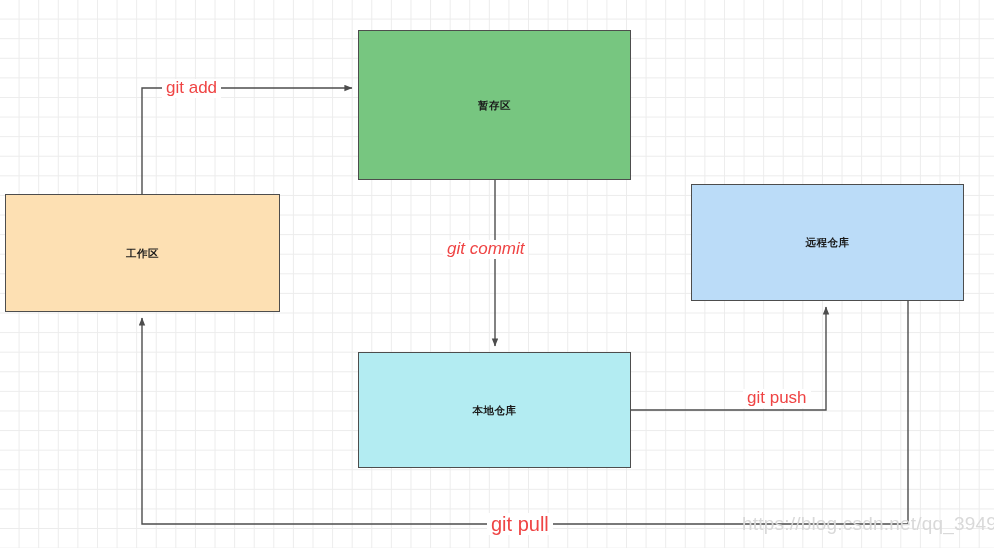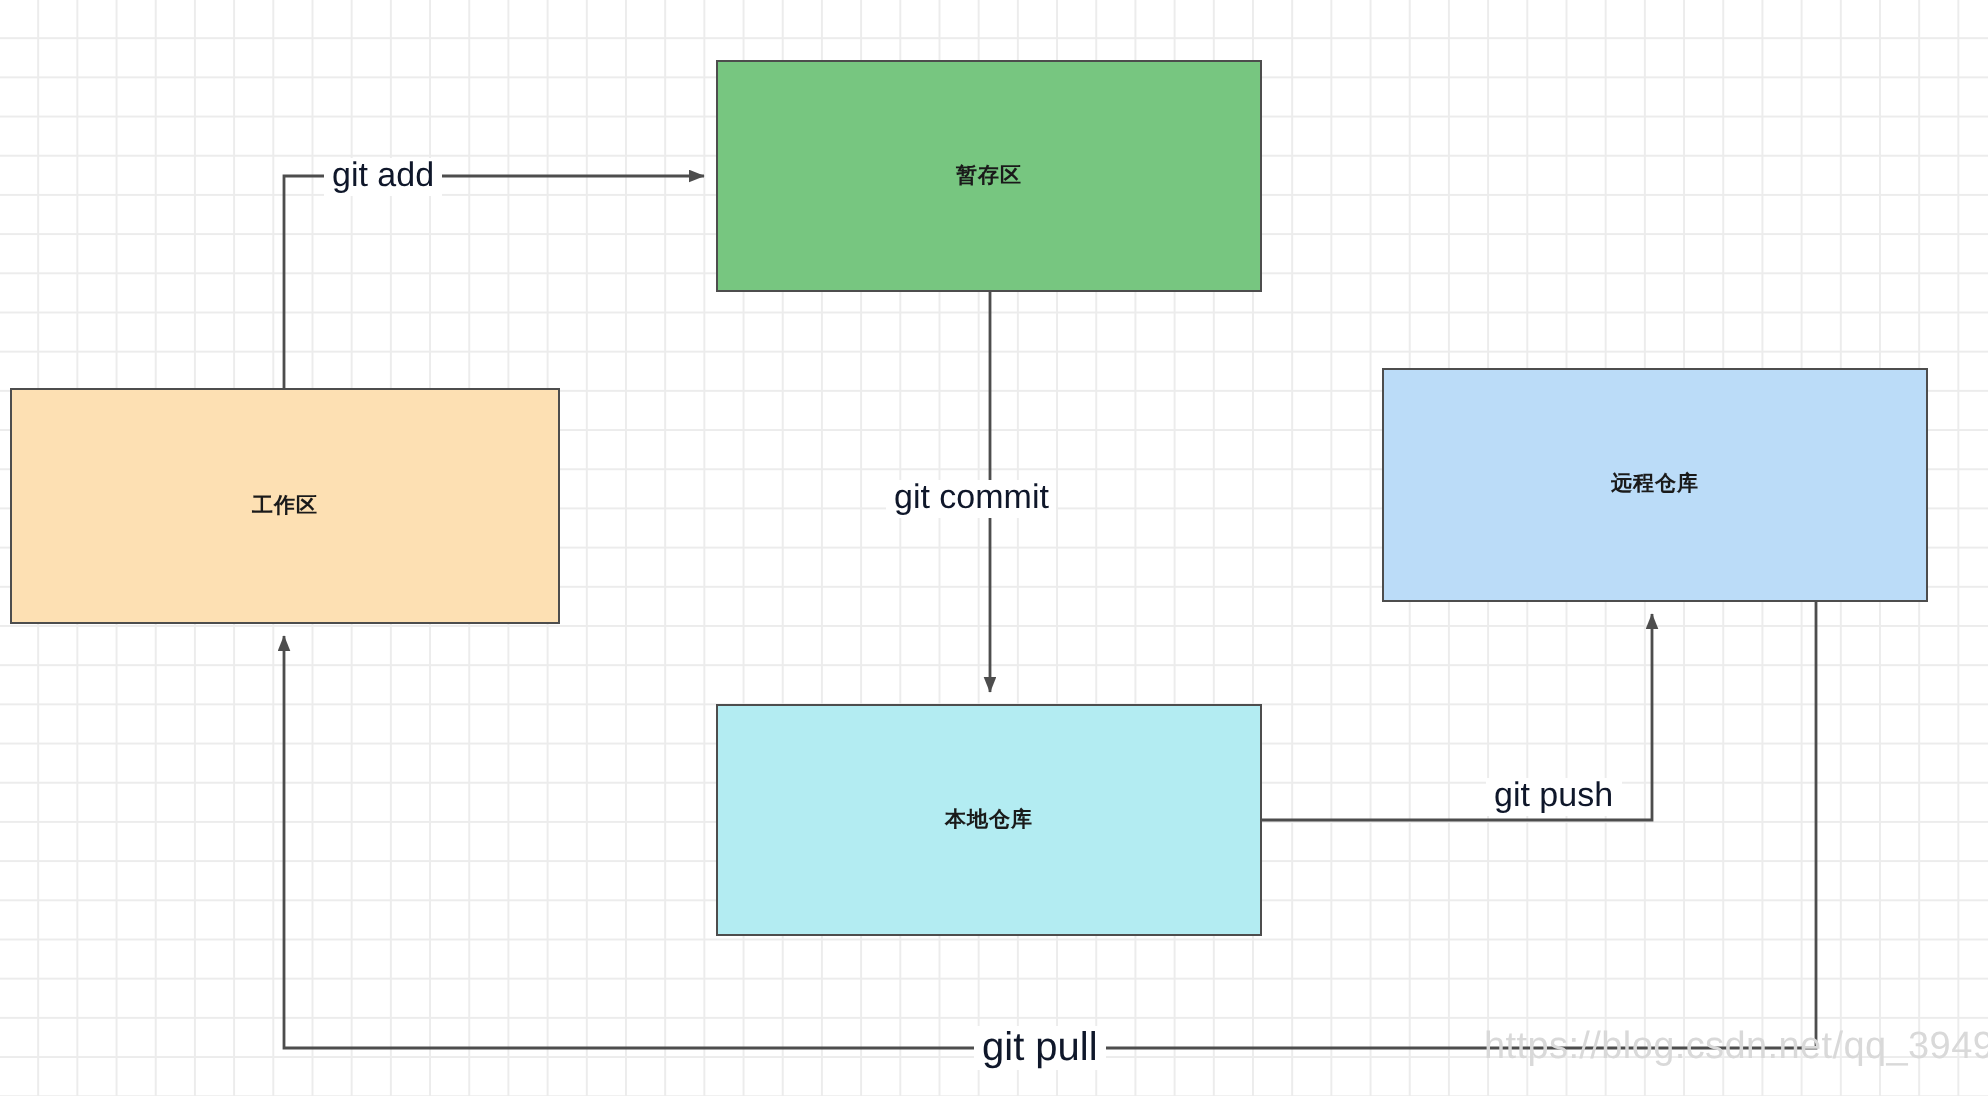--- a/index.html
+++ b/index.html
@@ -30,48 +30,48 @@
   }
   .node-label {
     font-size: 10.5px;
     color: #1a1a1a;
     font-weight: 700;
     letter-spacing: 0.5px;
     line-height: 1;
     user-select: none;
   }
   #node-working   { left: 5px;   top: 194px; width: 275px; height: 118px; background: #fde0b3; justify-content: center; }
-  #node-staging   { left: 358px; top: 30px;  width: 273px; height: 116px; background: #77c680; }
+  #node-staging   { left: 358px; top: 30px;  width: 273px; height: 150px; background: #77c680; }
   #node-local     { left: 358px; top: 352px; width: 273px; height: 116px; background: #b3ecf2; }
   #node-remote    { left: 691px; top: 184px; width: 273px; height: 117px; background: #bbdcf8; }
 
   #edges {
     position: absolute;
     left: 0; top: 0;
     width: 994px;
     height: 548px;
     pointer-events: none;
   }
   .edge-path {
     fill: none;
     stroke: #4d4d4d;
     stroke-width: 1.4px;
   }
   .edge-label {
     position: absolute;
     font-size: 17px;
-    color: #0f172a;
+    color: #ef4444;
     background: #ffffff;
     padding: 0 4px;
     white-space: nowrap;
     line-height: 1.1;
     user-select: none;
   }
   #label-git-add    { left: 162px; top: 79px; }
-  #label-git-commit { left: 443px; top: 240px; }
+  #label-git-commit { left: 443px; top: 240px; font-style: italic; }
   #label-git-push   { left: 743px; top: 389px; }
   #label-git-pull   { left: 487px; top: 513px; font-size: 20px; text-align: center; }
 
   #watermark {
     position: absolute;
     left: 742px;
     top: 513px;
     font-size: 19px;
     color: #d9d9d9;
     white-space: nowrap;

